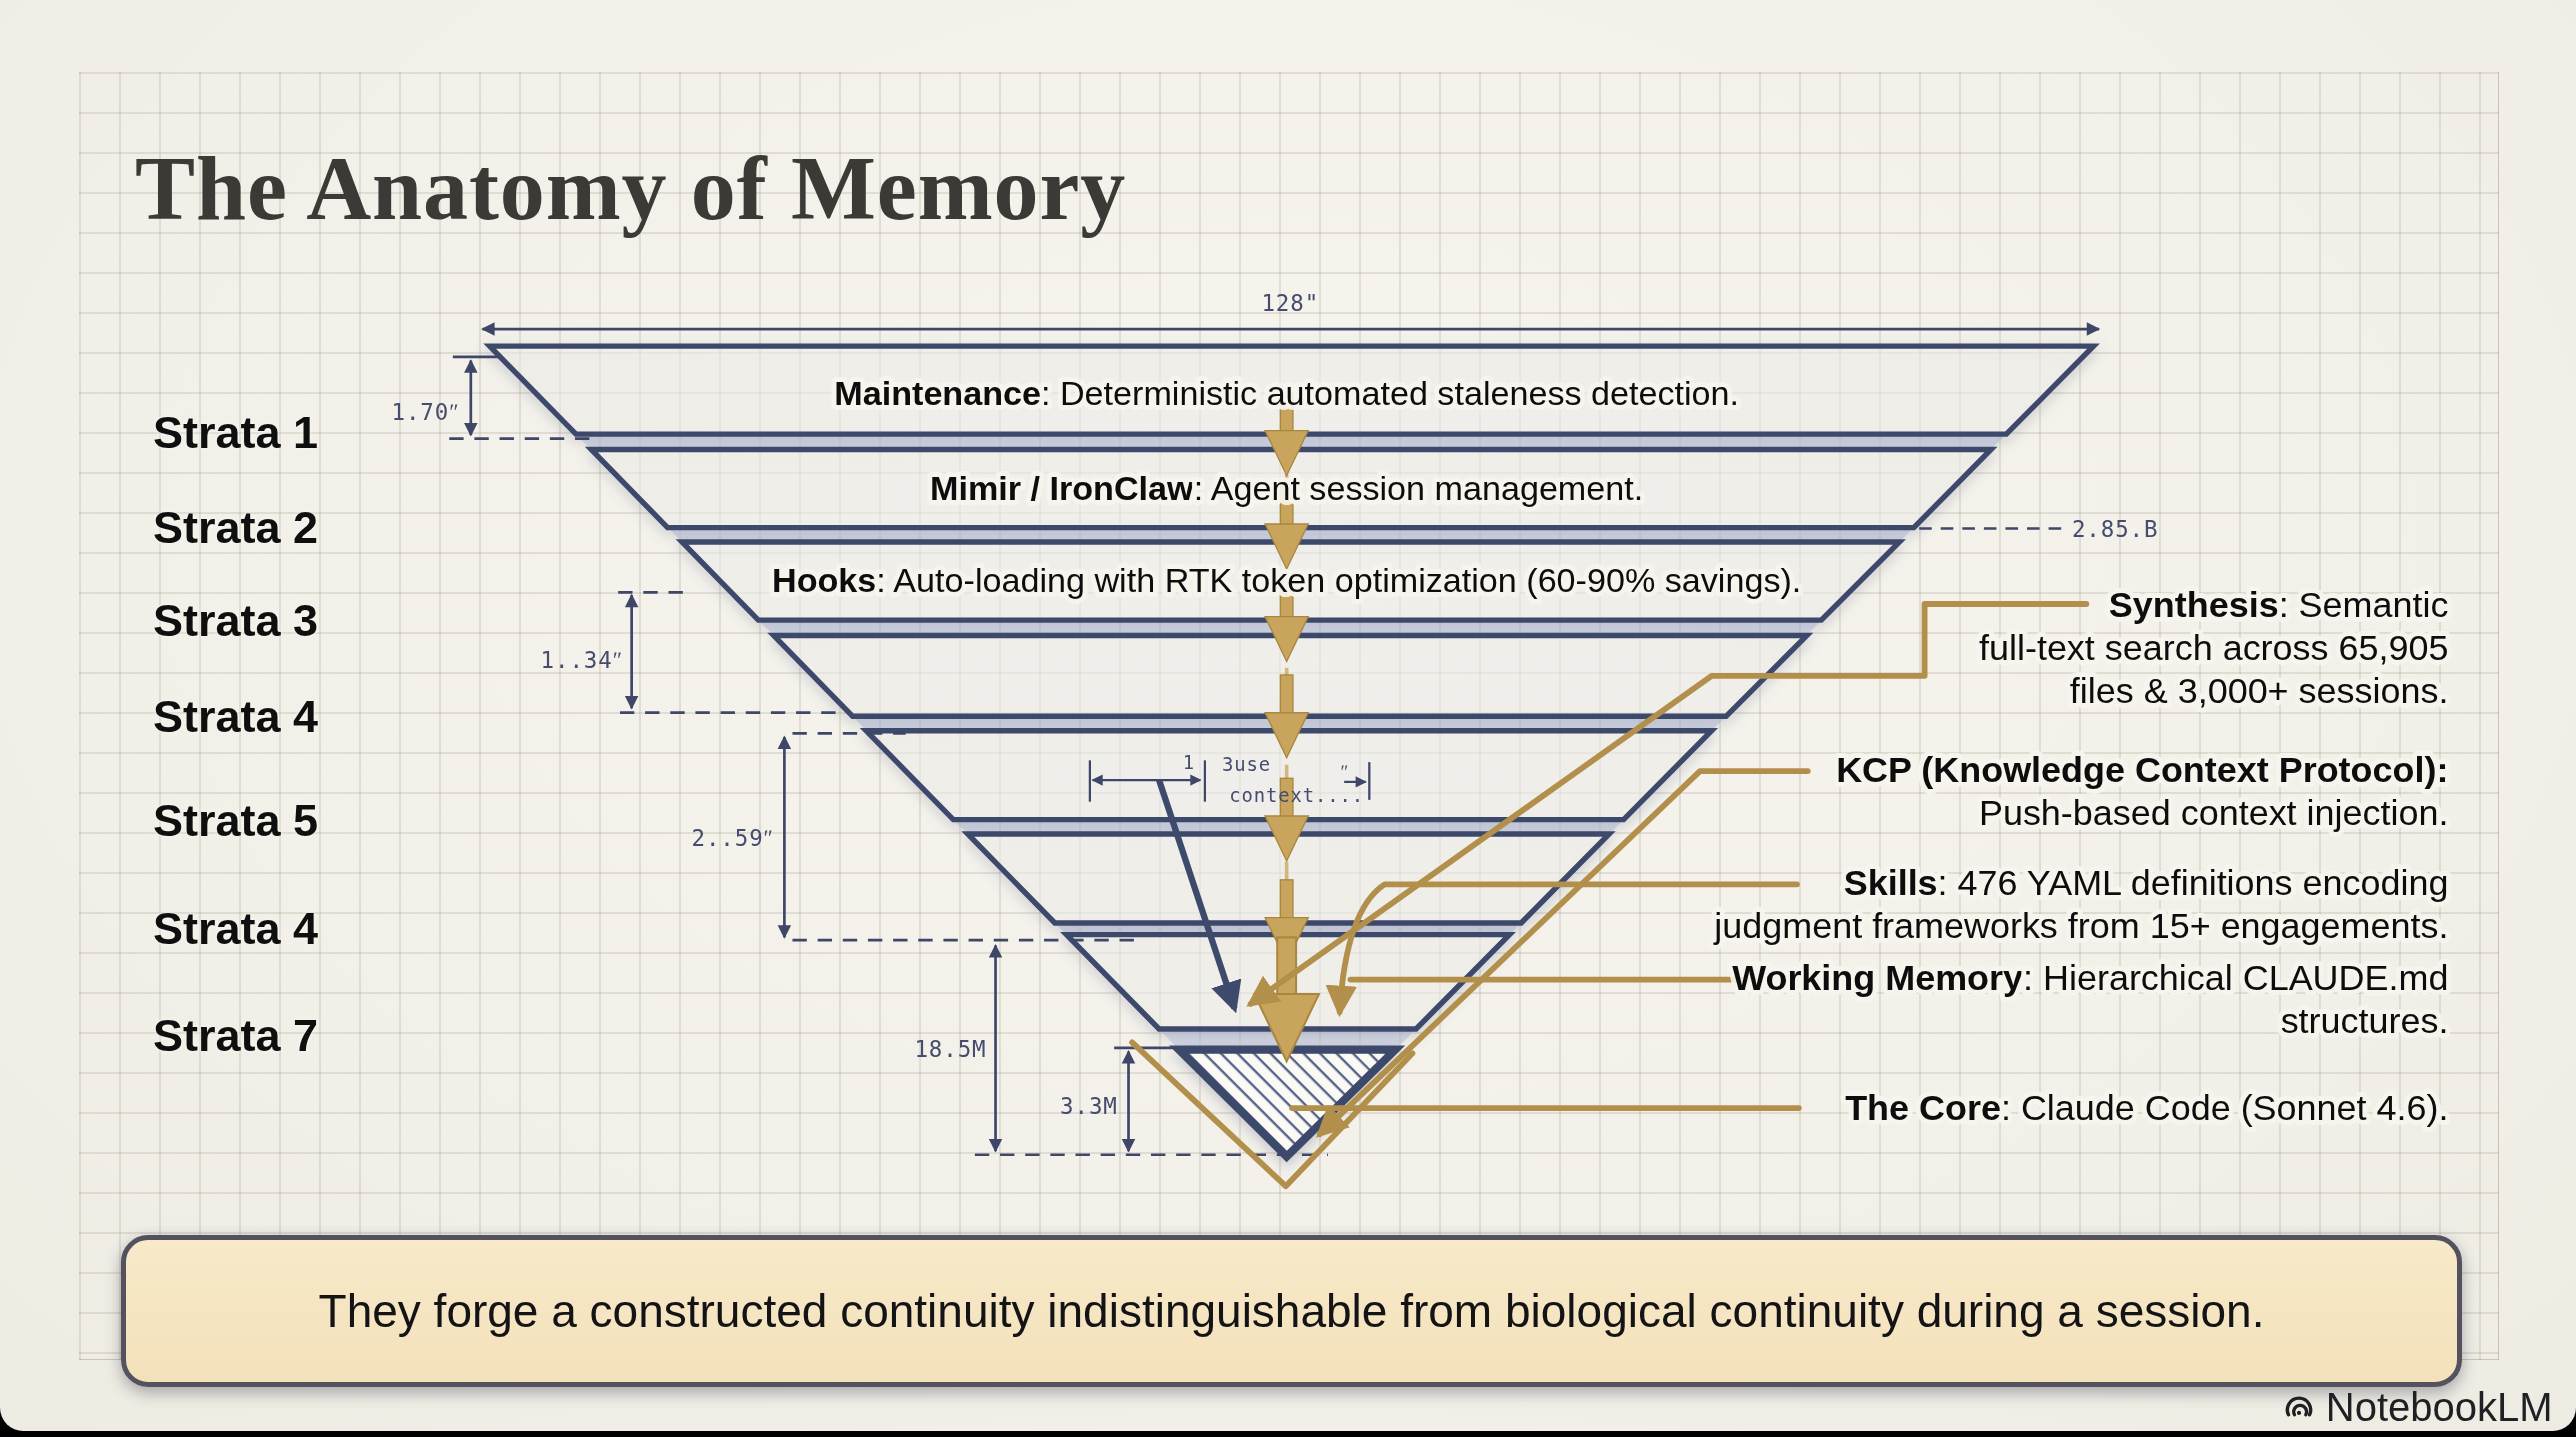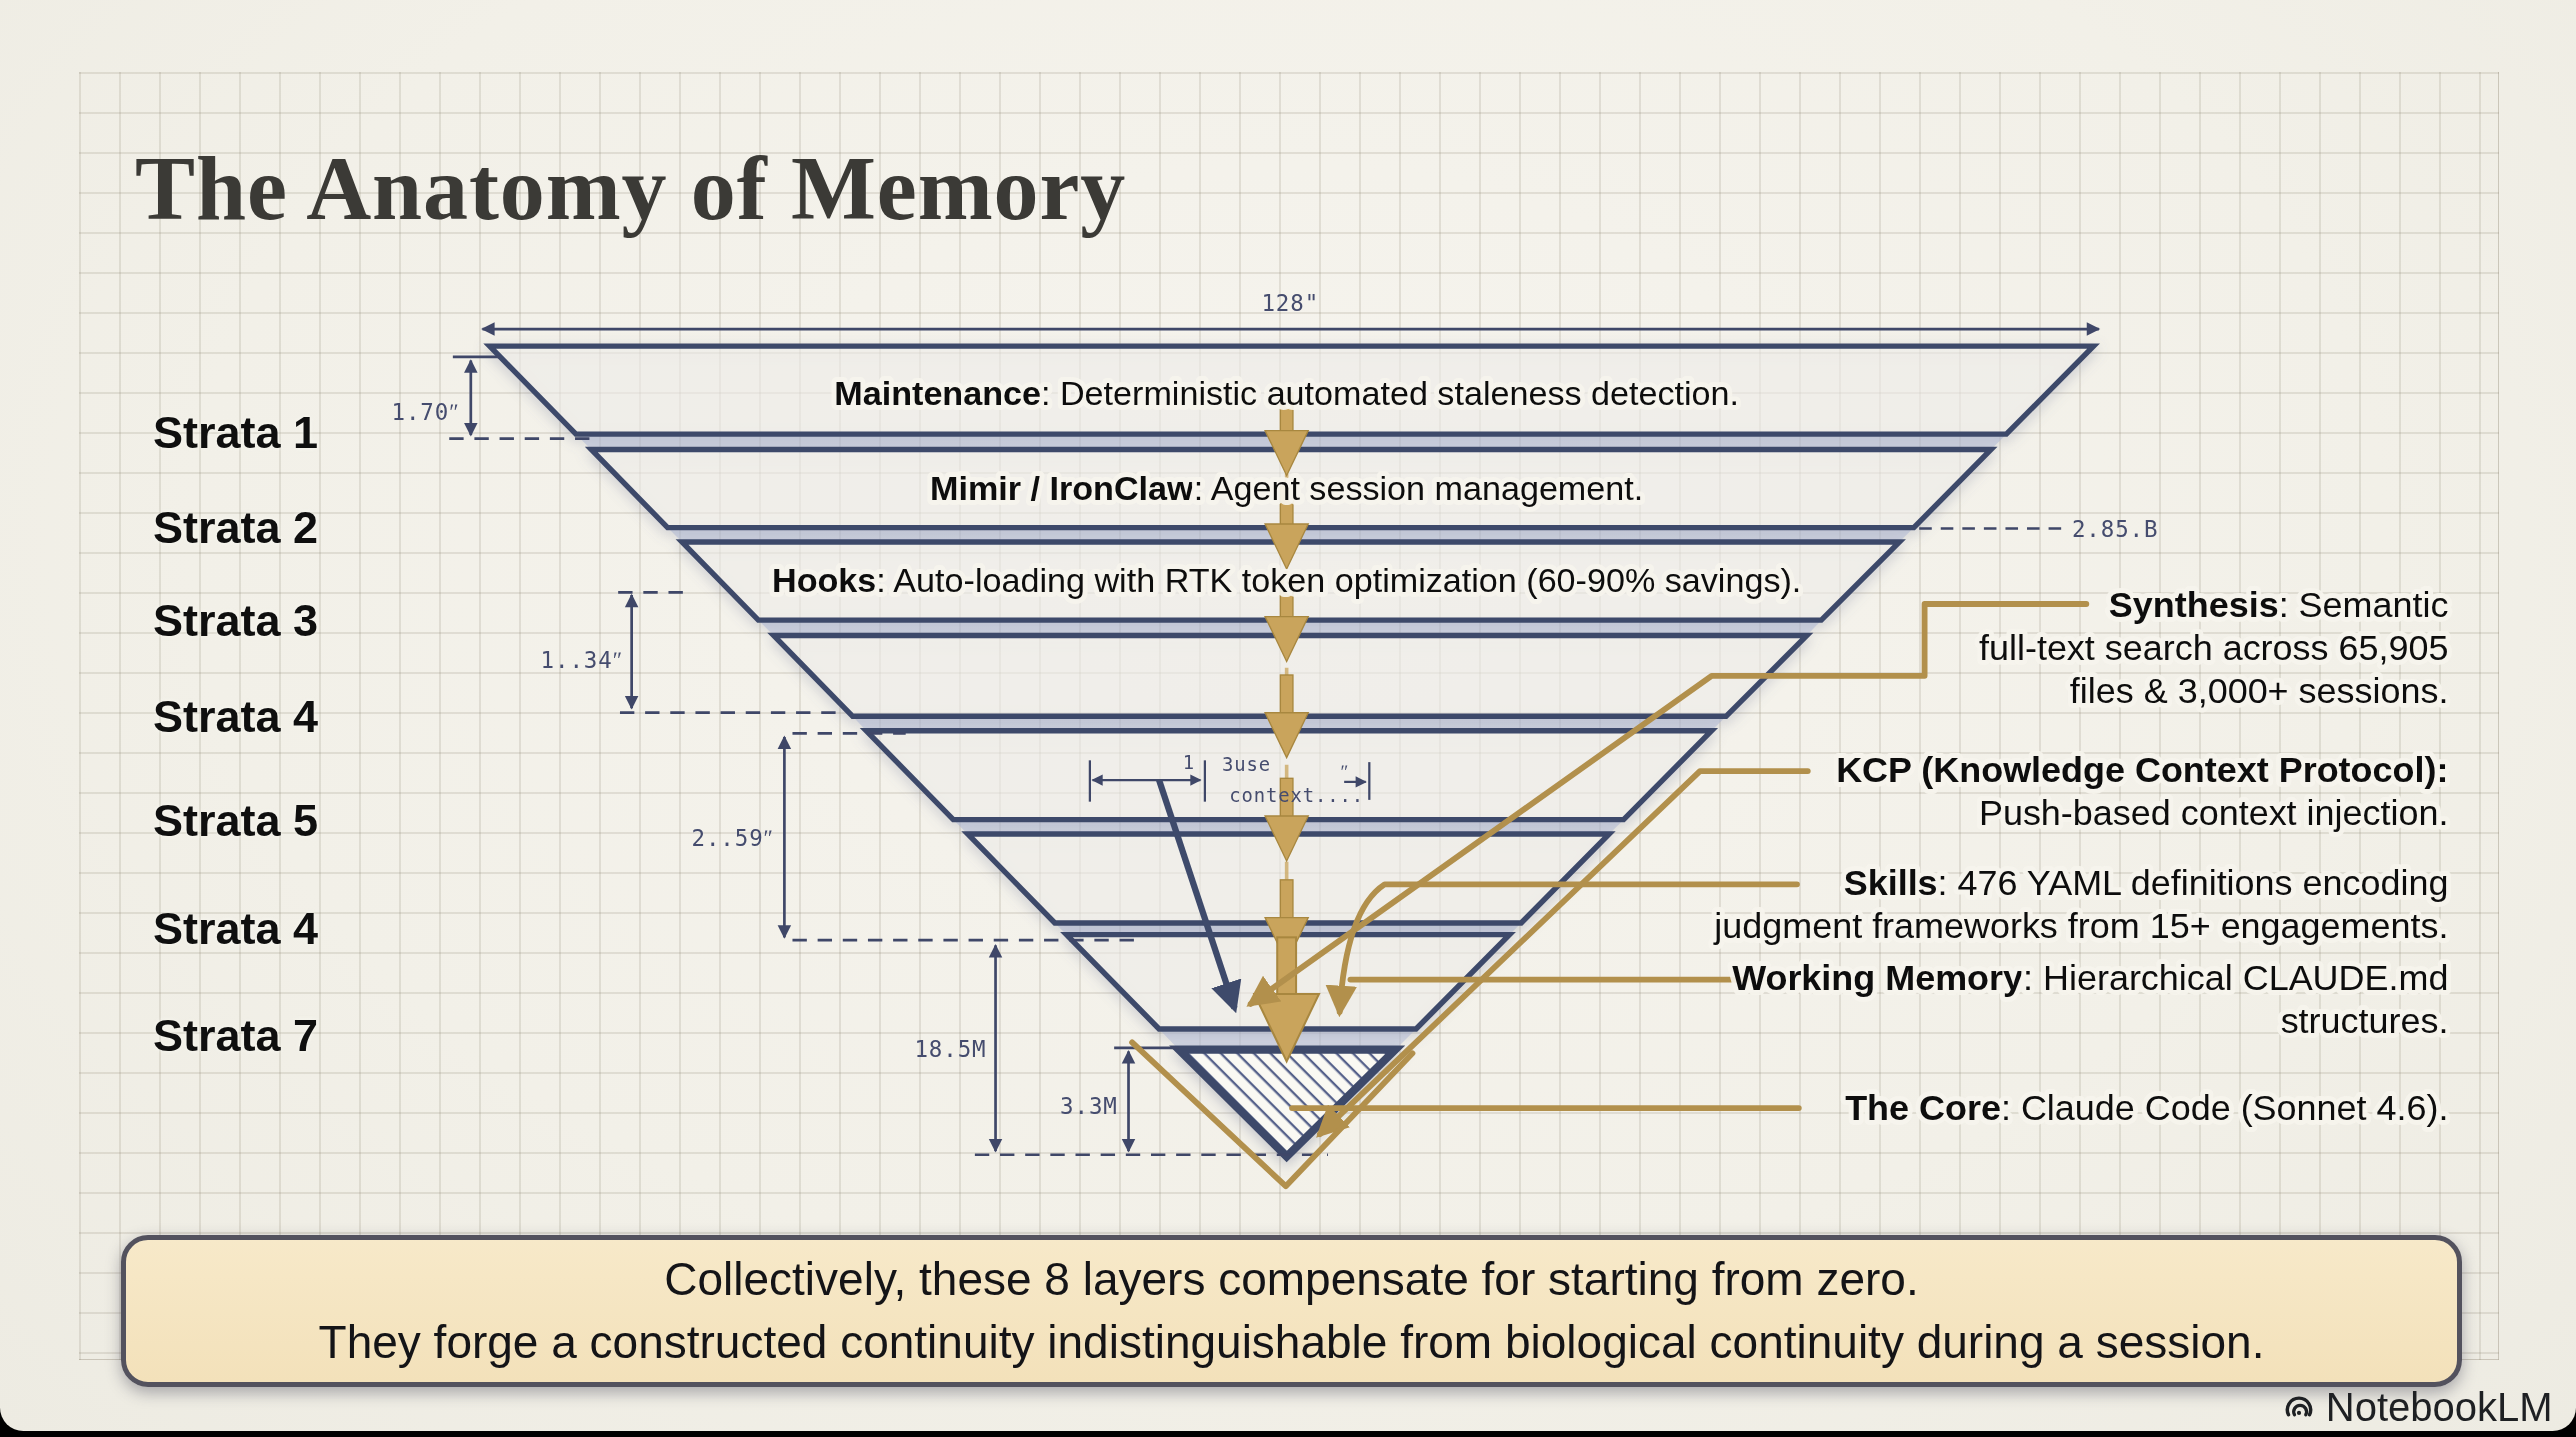--- a/index.html
+++ b/index.html
@@ -179,21 +179,20 @@
         <text class="ann halo" x="2725" y="1102" text-anchor="end"><tspan class="term">Working Memory</tspan><tspan>: Hierarchical CLAUDE.md</tspan></text>
         <text class="ann halo" x="2725" y="1150" text-anchor="end"><tspan>structures.</tspan></text>
       </g>
       <g>
         <text class="ann halo" x="2725" y="1246" text-anchor="end"><tspan class="term">The Core</tspan><tspan>: Claude Code (Sonnet 4.6).</tspan></text>
       </g>
     </g>
   </svg>
 
   <div class="footer-banner">
-    <div class="fl">Collectively, these 8 layers compensate for starting from zero.</div>
     <div class="fl">They forge a constructed continuity indistinguishable from biological continuity during a session.</div>
   </div>
 
   <div class="brand">
     <svg viewBox="0 0 48 48" width="36" height="36">
       <path d="M10 33 A15.5 15.5 0 1 1 38 33" stroke="#1e2023" stroke-width="4.6" fill="none" stroke-linecap="round"></path>
       <path d="M18 33 A8.5 8.5 0 1 1 33 33" stroke="#1e2023" stroke-width="4.4" fill="none" stroke-linecap="round"></path>
       <circle cx="24" cy="30.5" r="2.8" fill="#1e2023"></circle>
     </svg>
     <span>NotebookLM</span>

